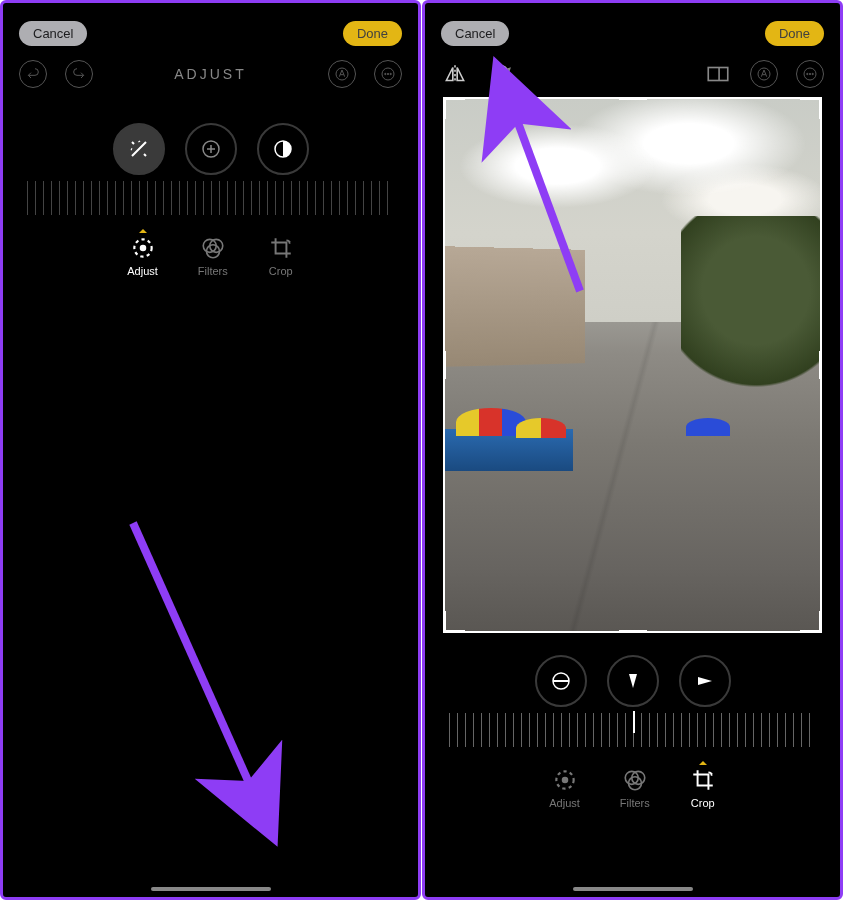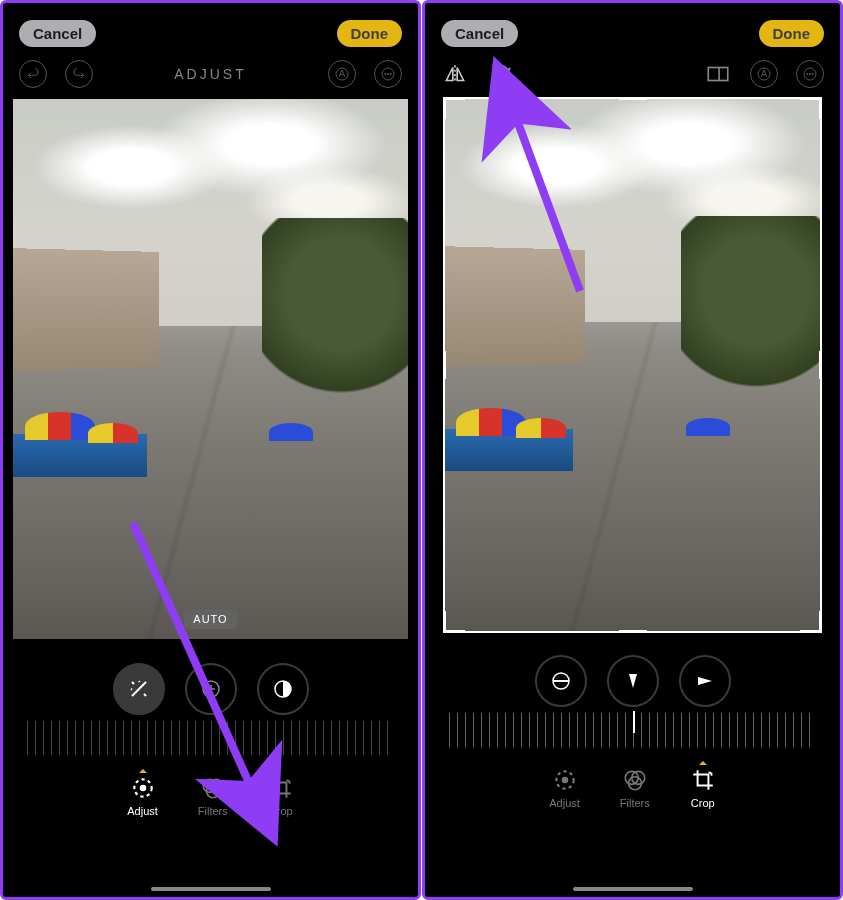--- a/index.html
+++ b/index.html
@@ -25,22 +25,22 @@
     .topbar {
       display: flex;
       justify-content: space-between;
       align-items: center;
       padding: 14px 16px 6px;
       height: 52px;
     }
     .pill {
       border-radius: 16px;
       padding: 5px 14px;
-      font-size: 15px;
-      font-weight: 700;
+      font-size: 13px;
+      font-weight: 400;
       cursor: pointer;
     }
     .pill-cancel { background: #aeaeb2; color: #1c1c1e; }
     .pill-done   { background: #e3b614; color: #404040; }
 
     
     .row2 {
       display: flex;
       justify-content: space-between;
       align-items: center;
@@ -187,31 +187,20 @@
           <svg viewBox="0 0 24 24">
             <circle cx="12" cy="12" r="9"></circle>
             <circle cx="8" cy="12" r="1" fill="#555"></circle>
             <circle cx="12" cy="12" r="1" fill="#555"></circle>
             <circle cx="16" cy="12" r="1" fill="#555"></circle>
           </svg>
         </div>
     </div>
   </div>
 
-  <div class="photo">
-    <div class="sky"></div>
-      <div class="road"></div>
-    <div class="bldg bldg-l"></div>
-      <div class="tree"></div>
-    <div class="stalls"></div>
-    <div class="umbrella u1"></div>
-      <div class="umbrella u2"></div>
-      <div class="umbrella u3"></div>
-    <div class="auto-badge">AUTO</div>
-  </div>
 
   <div class="toolrow">
     <div class="toolbtn filled">
         <svg viewBox="0 0 24 24">
           <path d="M5 19L19 5M5 5l2 2M17 17l2 2M4 12l1 .5M12 4l.5 1" stroke="#fff" stroke-width="2"></path>
         </svg>
       </div>
     <div class="toolbtn">
         <svg viewBox="0 0 24 24">
           <circle cx="12" cy="12" r="8" stroke="#888" stroke-width="1.5"></circle>

